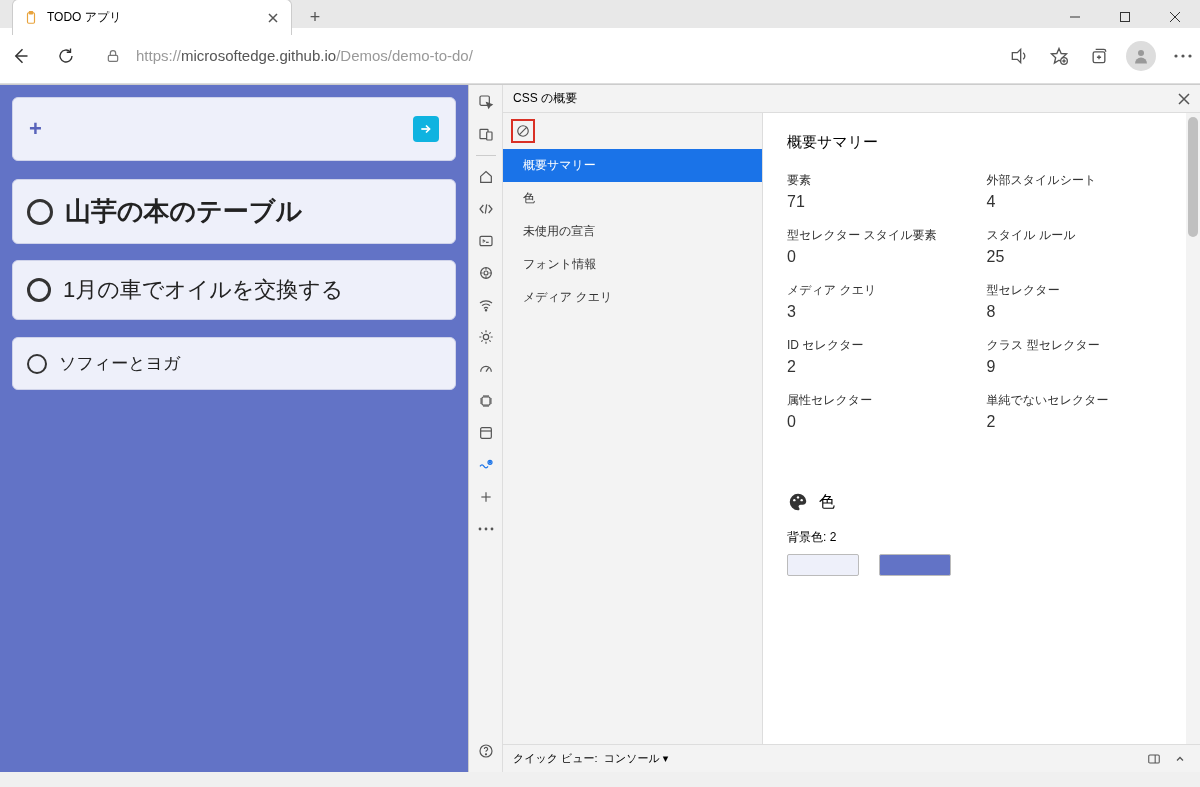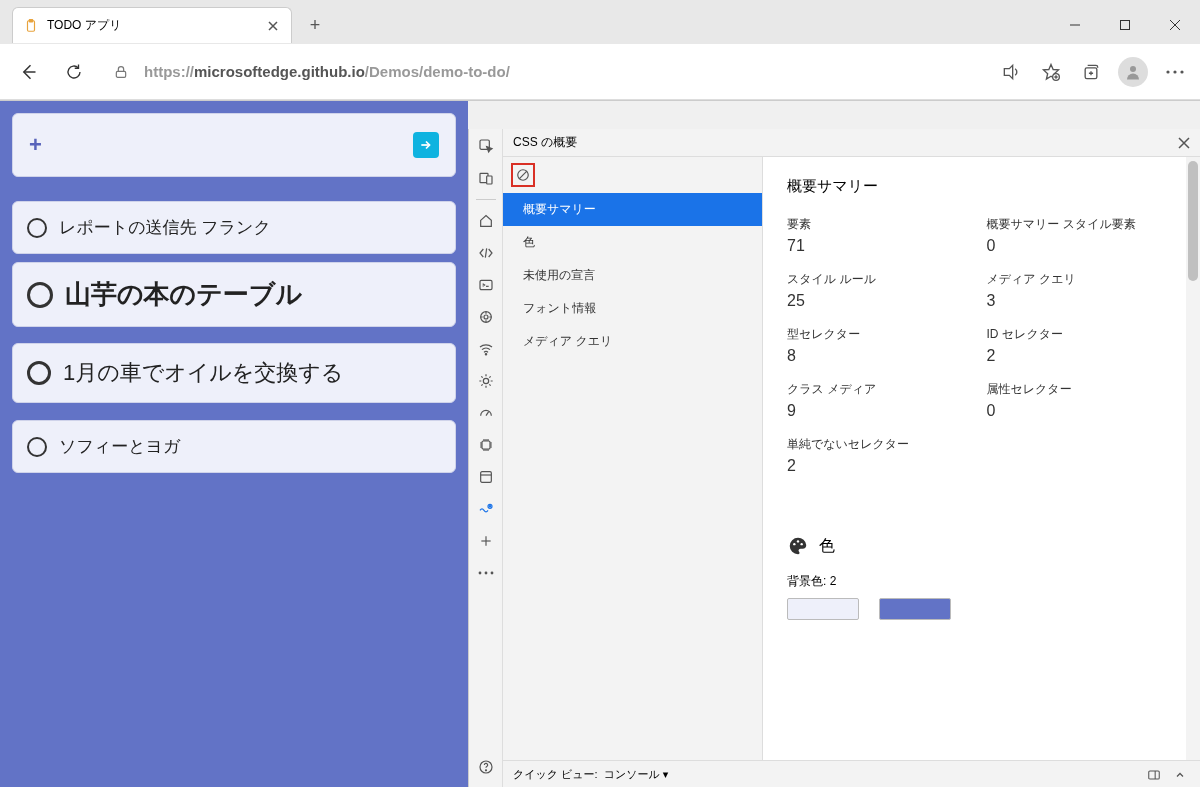--- a/index.html
+++ b/index.html
@@ -1,29 +1,29 @@
 <!DOCTYPE html>
 <html><head>
 <meta charset="utf-8">
 <style>
 * { box-sizing: border-box; margin: 0; padding: 0; font-family: "Segoe UI", "Meiryo", sans-serif; }
 html, body { width: 1200px; height: 787px; overflow: hidden; background: #f0f0f0; }
 
 
 .browser-chrome { background: #e8e8e8; border-bottom: 1px solid #ccc; }
-.tab-bar { display: flex; align-items: center; height: 44px; padding: 6px 0 0 12px; gap: 8px; }
+.tab-bar { display: flex; align-items: center; height: 28px; padding: 6px 0 0 12px; gap: 8px; }
 .tab { display: flex; align-items: center; background: #fff; border: 1px solid #ccc; border-bottom: none; border-radius: 6px 6px 0 0; padding: 6px 10px; height: 36px; width: 280px; gap: 8px; font-size: 12px; }
 .tab .favicon { width: 16px; height: 16px; display: inline-flex; align-items: center; justify-content: center; color: #e8a33d; }
 .tab .tab-title { flex: 1; overflow: hidden; white-space: nowrap; text-overflow: ellipsis; }
 .tab .tab-close { width: 16px; height: 16px; display: inline-flex; align-items: center; justify-content: center; cursor: pointer; }
 .new-tab { width: 30px; height: 30px; display: inline-flex; align-items: center; justify-content: center; cursor: pointer; font-size: 18px; color: #555; }
 .win-controls { margin-left: auto; display: flex; }
 .win-btn { width: 50px; height: 44px; display: inline-flex; align-items: center; justify-content: center; cursor: pointer; }
 
-.address-bar-row { display: flex; align-items: center; height: 56px; background: #fff; padding: 0 12px; gap: 14px; border-bottom: 1px solid #ddd; font-weight: bold; }
+.address-bar-row { display: flex; align-items: center; height: 56px; background: #fff; padding: 0 4px; gap: 14px; border-bottom: 1px solid #ddd; }
 .nav-btn { width: 32px; height: 32px; display: inline-flex; align-items: center; justify-content: center; cursor: pointer; border-radius: 4px; }
 .address-bar { flex: 1; display: flex; align-items: center; gap: 10px; height: 36px; padding: 0 4px; }
 .lock-icon { color: #666; }
 .url-text { font-size: 15px; color: #555; }
 .url-text .dim { color: #999; }
 .address-right { display: flex; align-items: center; gap: 14px; }
 .ic { width: 26px; height: 26px; display: inline-flex; align-items: center; justify-content: center; color: #555; cursor: pointer; }
 .profile-avatar { width: 30px; height: 30px; border-radius: 50%; background: #ddd; display: inline-flex; align-items: center; justify-content: center; }
 
 
@@ -36,21 +36,21 @@
 .arrow-btn { width: 26px; height: 26px; background: #0fb3e0; border-radius: 4px; display: inline-flex; align-items: center; justify-content: center; color: #fff; }
 .todo-item { background: #eef0fa; border: 1px solid #cfd3ea; border-radius: 6px; padding: 14px 14px; display: flex; align-items: center; gap: 12px; }
 .chk { width: 20px; height: 20px; border: 2px solid #333; border-radius: 50%; flex-shrink: 0; }
 .todo-text { font-size: 17px; color: #222; }
 .todo-item.big .todo-text { font-size: 26px; font-weight: 600; }
 .todo-item.big .chk { width: 26px; height: 26px; border-width: 3px; }
 .todo-item.med .todo-text { font-size: 22px; font-weight: 500; }
 .todo-item.med .chk { width: 24px; height: 24px; border-width: 3px; }
 
 
-.devtools { flex: 1; display: flex; background: #0f172a; border-left: 1px solid #ccc; margin-top: 28px; }
+.devtools { flex: 1; display: flex; background: #0f172a; border-left: 1px solid #ccc; }
 .dt-iconbar { width: 34px; background: #f3f3f3; border-right: 1px solid #ddd; display: flex; flex-direction: column; align-items: center; padding-top: 6px; gap: 10px; }
 .dt-iconbar .dti { width: 22px; height: 22px; display: inline-flex; align-items: center; justify-content: center; color: #555; cursor: pointer; }
 .dt-iconbar .dti.active { color: #1a73e8; }
 .dt-iconbar .dti.help { margin-top: auto; margin-bottom: 10px; }
 .dt-iconbar .sep-line { width: 20px; height: 1px; background: #ccc; }
 
 .dt-panel { flex: 1; display: flex; flex-direction: column; }
 .dt-header { height: 28px; display: flex; align-items: center; padding: 0 10px; border-bottom: 1px solid #ddd; background: #f3f3f3; font-size: 12px; justify-content: space-between; }
 .dt-close { cursor: pointer; font-size: 16px; color: #555; }
 
@@ -189,24 +189,20 @@
     <div class="todo-input-card">
       <span class="plus-sym">+</span>
       <span class="arrow-btn">
         <svg width="14" height="14" viewBox="0 0 24 24" fill="none" stroke="#fff" stroke-width="3">
             <path d="M4 12 h14"></path>
             <path d="M12 6 l6 6 l-6 6"></path>
           </svg>
       </span>
     </div>
     <div id="todo-list">
-        <div class="todo-item sm" style="margin-top: 14px;">
-          <span class="chk"></span>
-          <span class="todo-text">レポートの送信先 フランク</span>
-        </div>
         <div class="todo-item big" style="margin-top: 8px;">
           <span class="chk"></span>
           <span class="todo-text">山芋の本のテーブル</span>
         </div>
         <div class="todo-item med" style="margin-top: 16px;">
           <span class="chk"></span>
           <span class="todo-text">1月の車でオイルを交換する</span>
         </div>
         <div class="todo-item sm" style="margin-top: 17px;">
           <span class="chk"></span>
@@ -345,41 +341,45 @@
             </div>
         </div>
         <div class="dt-content">
           <h2>概要サマリー</h2>
           <div class="stat-grid" id="stat-grid">
               <div class="stat">
                 <div class="label">要素</div>
                 <div class="value">71</div>
               </div>
               <div class="stat">
-                <div class="label">概要サマリー スタイル要素</div>
+                <div class="label">外部スタイルシート</div>
+                <div class="value">4</div>
+              </div>
+              <div class="stat">
+                <div class="label">型セレクター スタイル要素</div>
                 <div class="value">0</div>
               </div>
               <div class="stat">
                 <div class="label">スタイル ルール</div>
                 <div class="value">25</div>
               </div>
               <div class="stat">
                 <div class="label">メディア クエリ</div>
                 <div class="value">3</div>
               </div>
               <div class="stat">
                 <div class="label">型セレクター</div>
                 <div class="value">8</div>
               </div>
               <div class="stat">
                 <div class="label">ID セレクター</div>
                 <div class="value">2</div>
               </div>
               <div class="stat">
-                <div class="label">クラス メディア</div>
+                <div class="label">クラス 型セレクター</div>
                 <div class="value">9</div>
               </div>
               <div class="stat">
                 <div class="label">属性セレクター</div>
                 <div class="value">0</div>
               </div>
               <div class="stat">
                 <div class="label">単純でないセレクター</div>
                 <div class="value">2</div>
               </div>

